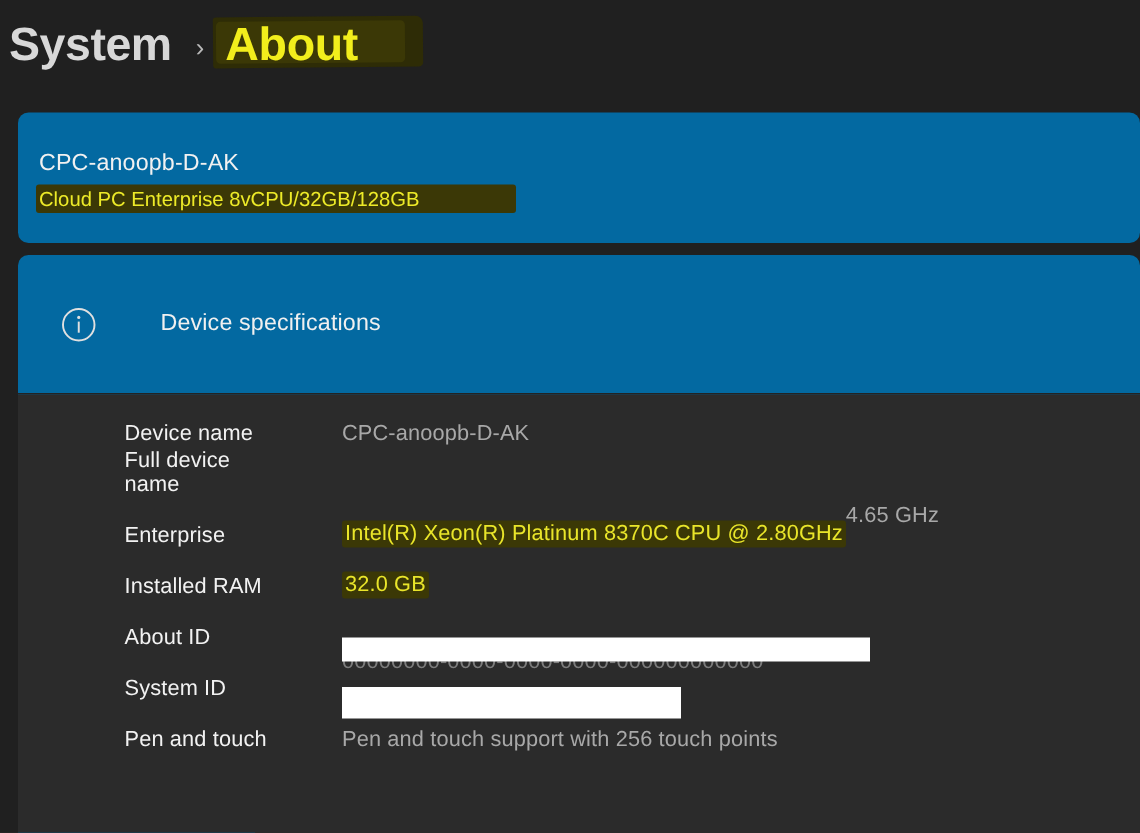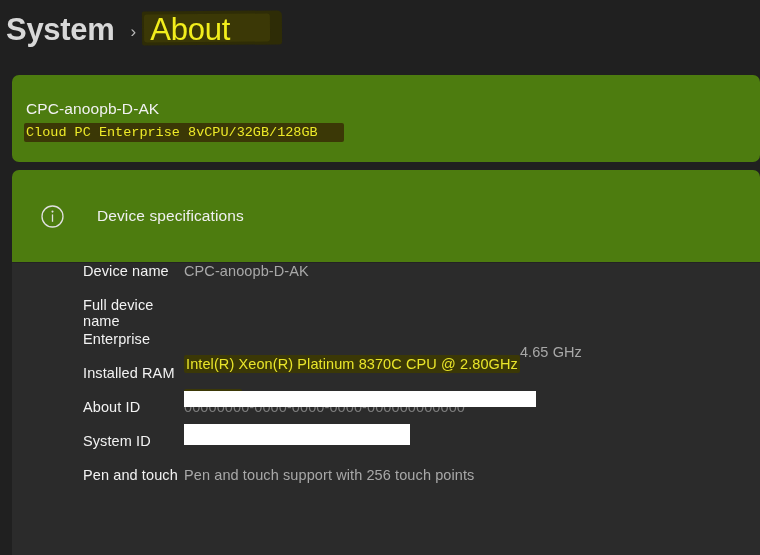--- a/index.html
+++ b/index.html
@@ -61,31 +61,31 @@
     top: 3px;
     width: 126px;
     height: 28px;
     background: #3b3806;
     border-radius: 3px;
   }
   .crumb-about {
     position: relative;
     z-index: 1;
     font-size: 31px;
-    font-weight: 400;
+    font-weight: 700;
     color: #f2ee1c;
     letter-spacing: -0.2px;
   }
 
   
   .card {
     position: absolute;
     left: 12px;
     right: 0px;
-    background: #4d7c0f;
+    background: #0369a1;
     border-radius: 7px;
   }
   .card-device {
     top: 75px;
     height: 87px;
   }
   .card-specs {
     top: 170px;
     height: 385px;
     border-radius: 7px 7px 0 0;
@@ -98,21 +98,20 @@
     font-size: 15.5px;
     font-weight: 400;
     color: #f1f1f1;
     letter-spacing: 0.1px;
   }
   .device-sub-wrap {
     position: absolute;
     left: 14px;
     top: 48px;
     display: inline-block;
-    font-family: Liberation Mono, monospace;
   }
   .device-sub-mark {
     position: absolute;
     left: -2px;
     top: 0px;
     width: 320px;
     height: 19px;
     background: #3b3806;
     border-radius: 2px;
   }
@@ -135,21 +134,21 @@
     display: flex;
     align-items: center;
   }
   .info-icon {
     margin-left: 28px;
     width: 25px;
     height: 25px;
     flex: 0 0 auto;
   }
   .specs-header-title {
-    margin-left: 32px;
+    margin-left: 42px;
     font-size: 15.5px;
     color: #f0f0f0;
     letter-spacing: 0.1px;
   }
 
   .specs-divider {
     position: absolute;
     left: 0;
     top: 92px;
     width: 100%;
@@ -163,21 +162,22 @@
     right: 0;
     bottom: 0;
     background: #2b2b2b;
   }
 
   
   .spec-row {
     position: relative;
     height: 34px;
     display: flex;
-    align-items: flex-start;
+    align-items: flex-end;
+    gap: 44px;
   }
   .spec-label {
     width: 172px;
     flex: 0 0 auto;
     padding-left: 71px;
     box-sizing: border-box;
     font-size: 14.5px;
     color: #f2f2f2;
     letter-spacing: 0.1px;
   }

